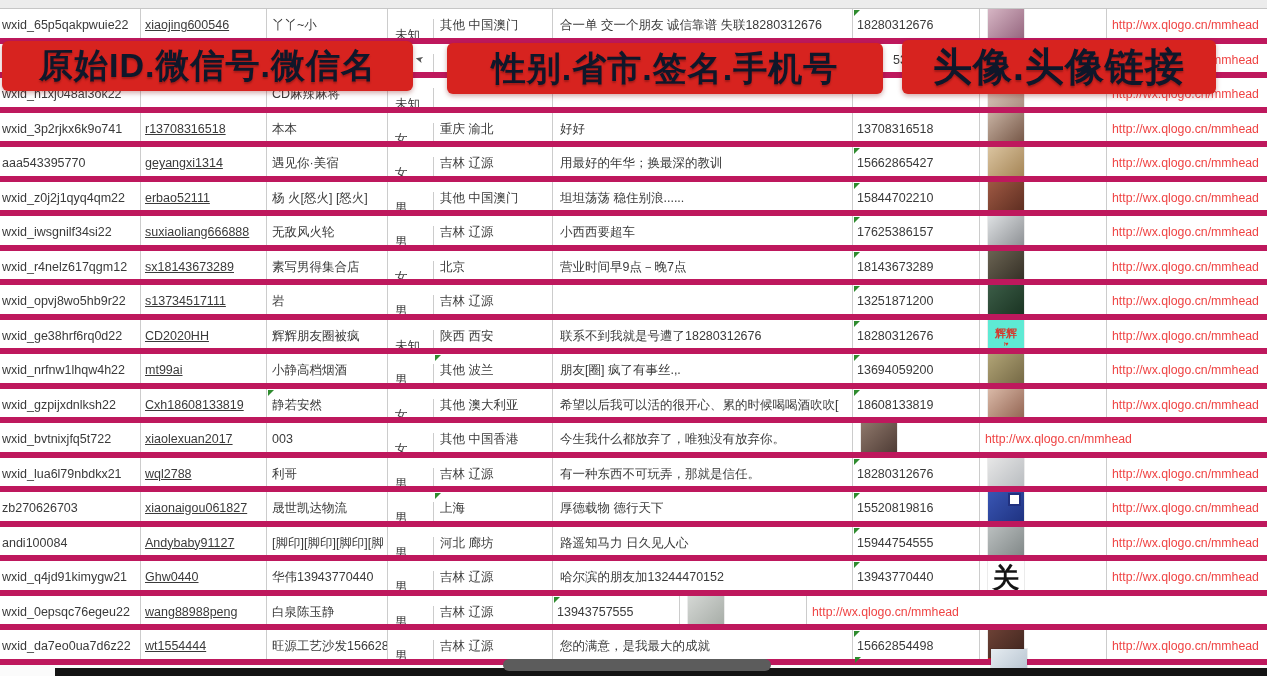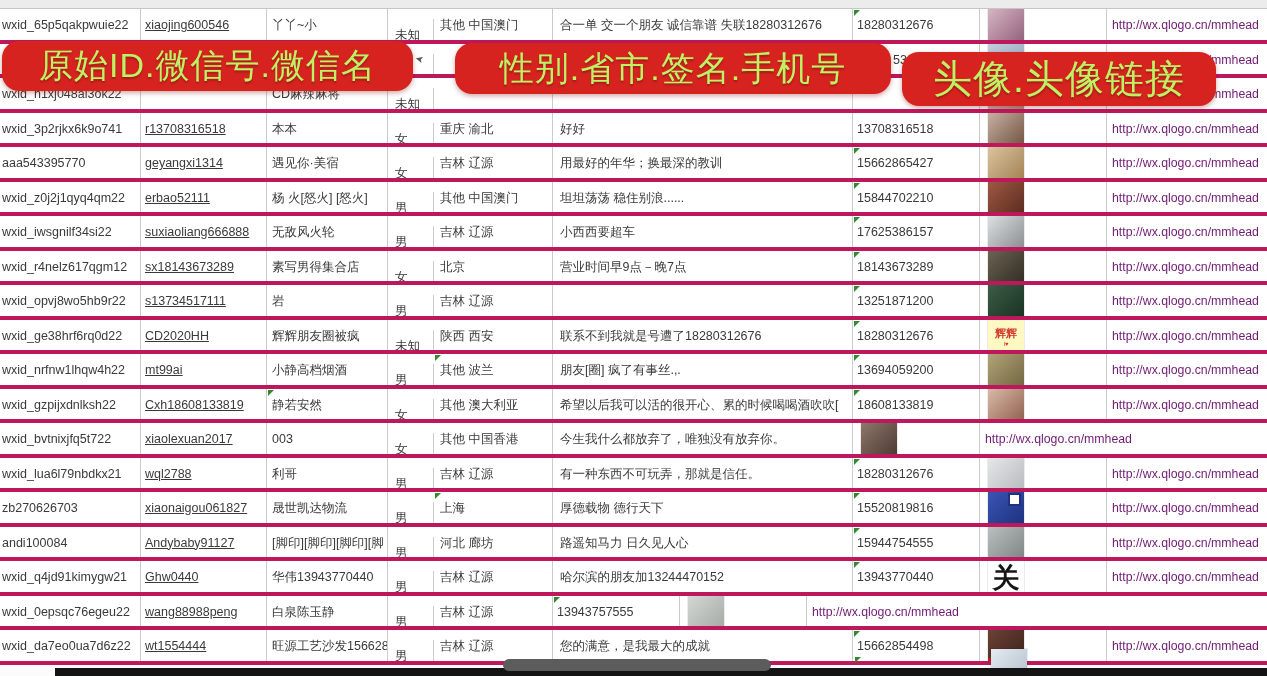--- a/index.html
+++ b/index.html
@@ -6,53 +6,53 @@
   html,body { background:#222; }
   .app {
     position: relative; width: 1267px; height: 676px;
     background: #fbfbfb; overflow: hidden;
     font-family: "Liberation Sans", "DejaVu Sans", sans-serif;
     color: #333;
   }
   .topstrip { position:absolute; top:0; left:0; width:1267px; height:9px;
     background:#ececec; border-bottom:1px solid #c6c6c6; }
   .grid { position:absolute; top:9px; left:0; width:1267px; }
-  .row { display:flex; height:34.5px; background:#fff; border-bottom:4px solid #be185d; }
+  .row { display:flex; height:34.5px; background:#fff; border-bottom:6px solid #be185d; }
   .cell { position:relative; border-right:1px solid #cccccc; overflow:hidden;
     white-space:nowrap; line-height:33px; font-size:12.5px; padding-left:4px; color:#3a3a3a; }
   .col-a { width:141px; padding-left:2px; }
   .col-b { width:126px;text-decoration:underline; }
   .col-c { width:121px; padding-left:5px; }
   .col-d { width:46px;  padding-left:7px;margin-top:10px; }
   .col-e { width:119px; padding-left:6px; }
   .col-f { width:300px; padding-left:7px; }
   .col-g { width:127px; }
   .col-h { width:127px; }
-  .col-i { flex:1; border-right:none; padding-left:5px; color:#701a75; font-size:12.3px; }
+  .col-i { flex:1; border-right:none; padding-left:5px; color:#ef4444; font-size:12.3px; }
   .flag { position:absolute; left:1px; top:1px; width:0; height:0;
     border-left:6px solid #2e8b2e; border-bottom:6px solid transparent; }
   .avatar { position:absolute; left:8px; top:-2px; width:36px; height:38px;
     border-radius:1px; z-index:2; box-shadow:0 0 0 1px rgba(0,0,0,.08);
     display:flex; flex-direction:column; align-items:center; justify-content:center;
     line-height:normal; overflow:hidden; }
   .avatar .t  { font-weight:bold; font-size:11px; }
   .avatar .t.big { font-size:27px; font-family:"DejaVu Serif", serif; line-height:30px; }
   .avatar .sub { font-size:6px; line-height:7px; }
   .avatar .badge { position:absolute; bottom:0; left:0; right:0; background:#c02018;
     color:#fff; font-size:6px; line-height:8px; text-align:center; }
   .avatar.qr::after { content:""; position:absolute; top:3px; right:3px;
     width:13px; height:13px; background:#fff;
     box-shadow: inset 0 0 0 2px #21317f, inset 0 0 0 4px #fff; }
-  .banner { position:absolute; background:#d7231f; border-radius:17px; color:#bef264;
-    font-weight:normal; display:flex; align-items:center; justify-content:center;
+  .banner { position:absolute; background:#d7231f; border-radius:6px; color:#0f172a;
+    font-weight:bold; display:flex; align-items:center; justify-content:center;
     z-index:8; letter-spacing:1px; text-shadow:0 2px 2px rgba(0,0,0,.25);
     box-shadow:0 2px 5px rgba(120,10,10,.35); }
   .b1 { left:2px;   top:41px; width:411px; height:50px; font-size:34px; }
-  .b2 { left:447px; top:43px; width:436px; height:51px; font-size:34px;margin-left:8px; }
-  .b3 { left:902px; top:52px; width:314px; height:54px; font-size:39px; }
+  .b2 { left:447px; top:43px; width:436px; height:51px; font-size:34px; }
+  .b3 { left:902px; top:40px; width:314px; height:54px; font-size:39px; }
   .cursor-artifact { position:absolute; left:415px; top:54px; z-index:4;
     color:#555; font-size:10px; transform:rotate(195deg); }
   .bbar { position:absolute; left:55px; bottom:0; width:1212px; height:8px;
     background:#141414; z-index:6; }
   .hthumb { position:absolute; left:503px; top:659px; width:268px; height:12px;
     background:#5c5c5c; border-radius:6px; z-index:7; }
   .partial-avatar { position:absolute; left:991px; top:649px; width:36px; height:20px;
     z-index:3; box-shadow:0 0 0 1px rgba(0,0,0,.08); }
   .partial-flag { position:absolute; left:855px; top:657px; width:0; height:0; z-index:3;
     border-left:6px solid #2e8b2e; border-bottom:6px solid transparent; }
@@ -183,21 +183,21 @@
       </div>
       <div class="row">
         <div class="cell col-a">wxid_ge38hrf6rq0d22</div>
         <div class="cell col-b">CD2020HH</div>
         <div class="cell col-c">辉辉朋友圈被疯</div>
         <div class="cell col-d">未知</div>
         <div class="cell col-e">陕西 西安</div>
         <div class="cell col-f">联系不到我就是号遭了18280312676</div>
         <div class="cell col-g">18280312676<span class="flag"></span></div>
         <div class="cell col-h">
-          <div class="avatar" style="background: #fef9c3;">
+          <div class="avatar" style="background: #5eead4;">
             <span class="t" style="color: rgb(212, 58, 46);">辉辉</span>
             <span class="sub" style="color: rgb(212, 58, 46);">I♥</span>
           </div>
         </div>
         <div class="cell col-i">http://wx.qlogo.cn/mmhead</div>
       </div>
       <div class="row">
         <div class="cell col-a">wxid_nrfnw1lhqw4h22</div>
         <div class="cell col-b">mt99ai</div>
         <div class="cell col-c">小静高档烟酒</div>

